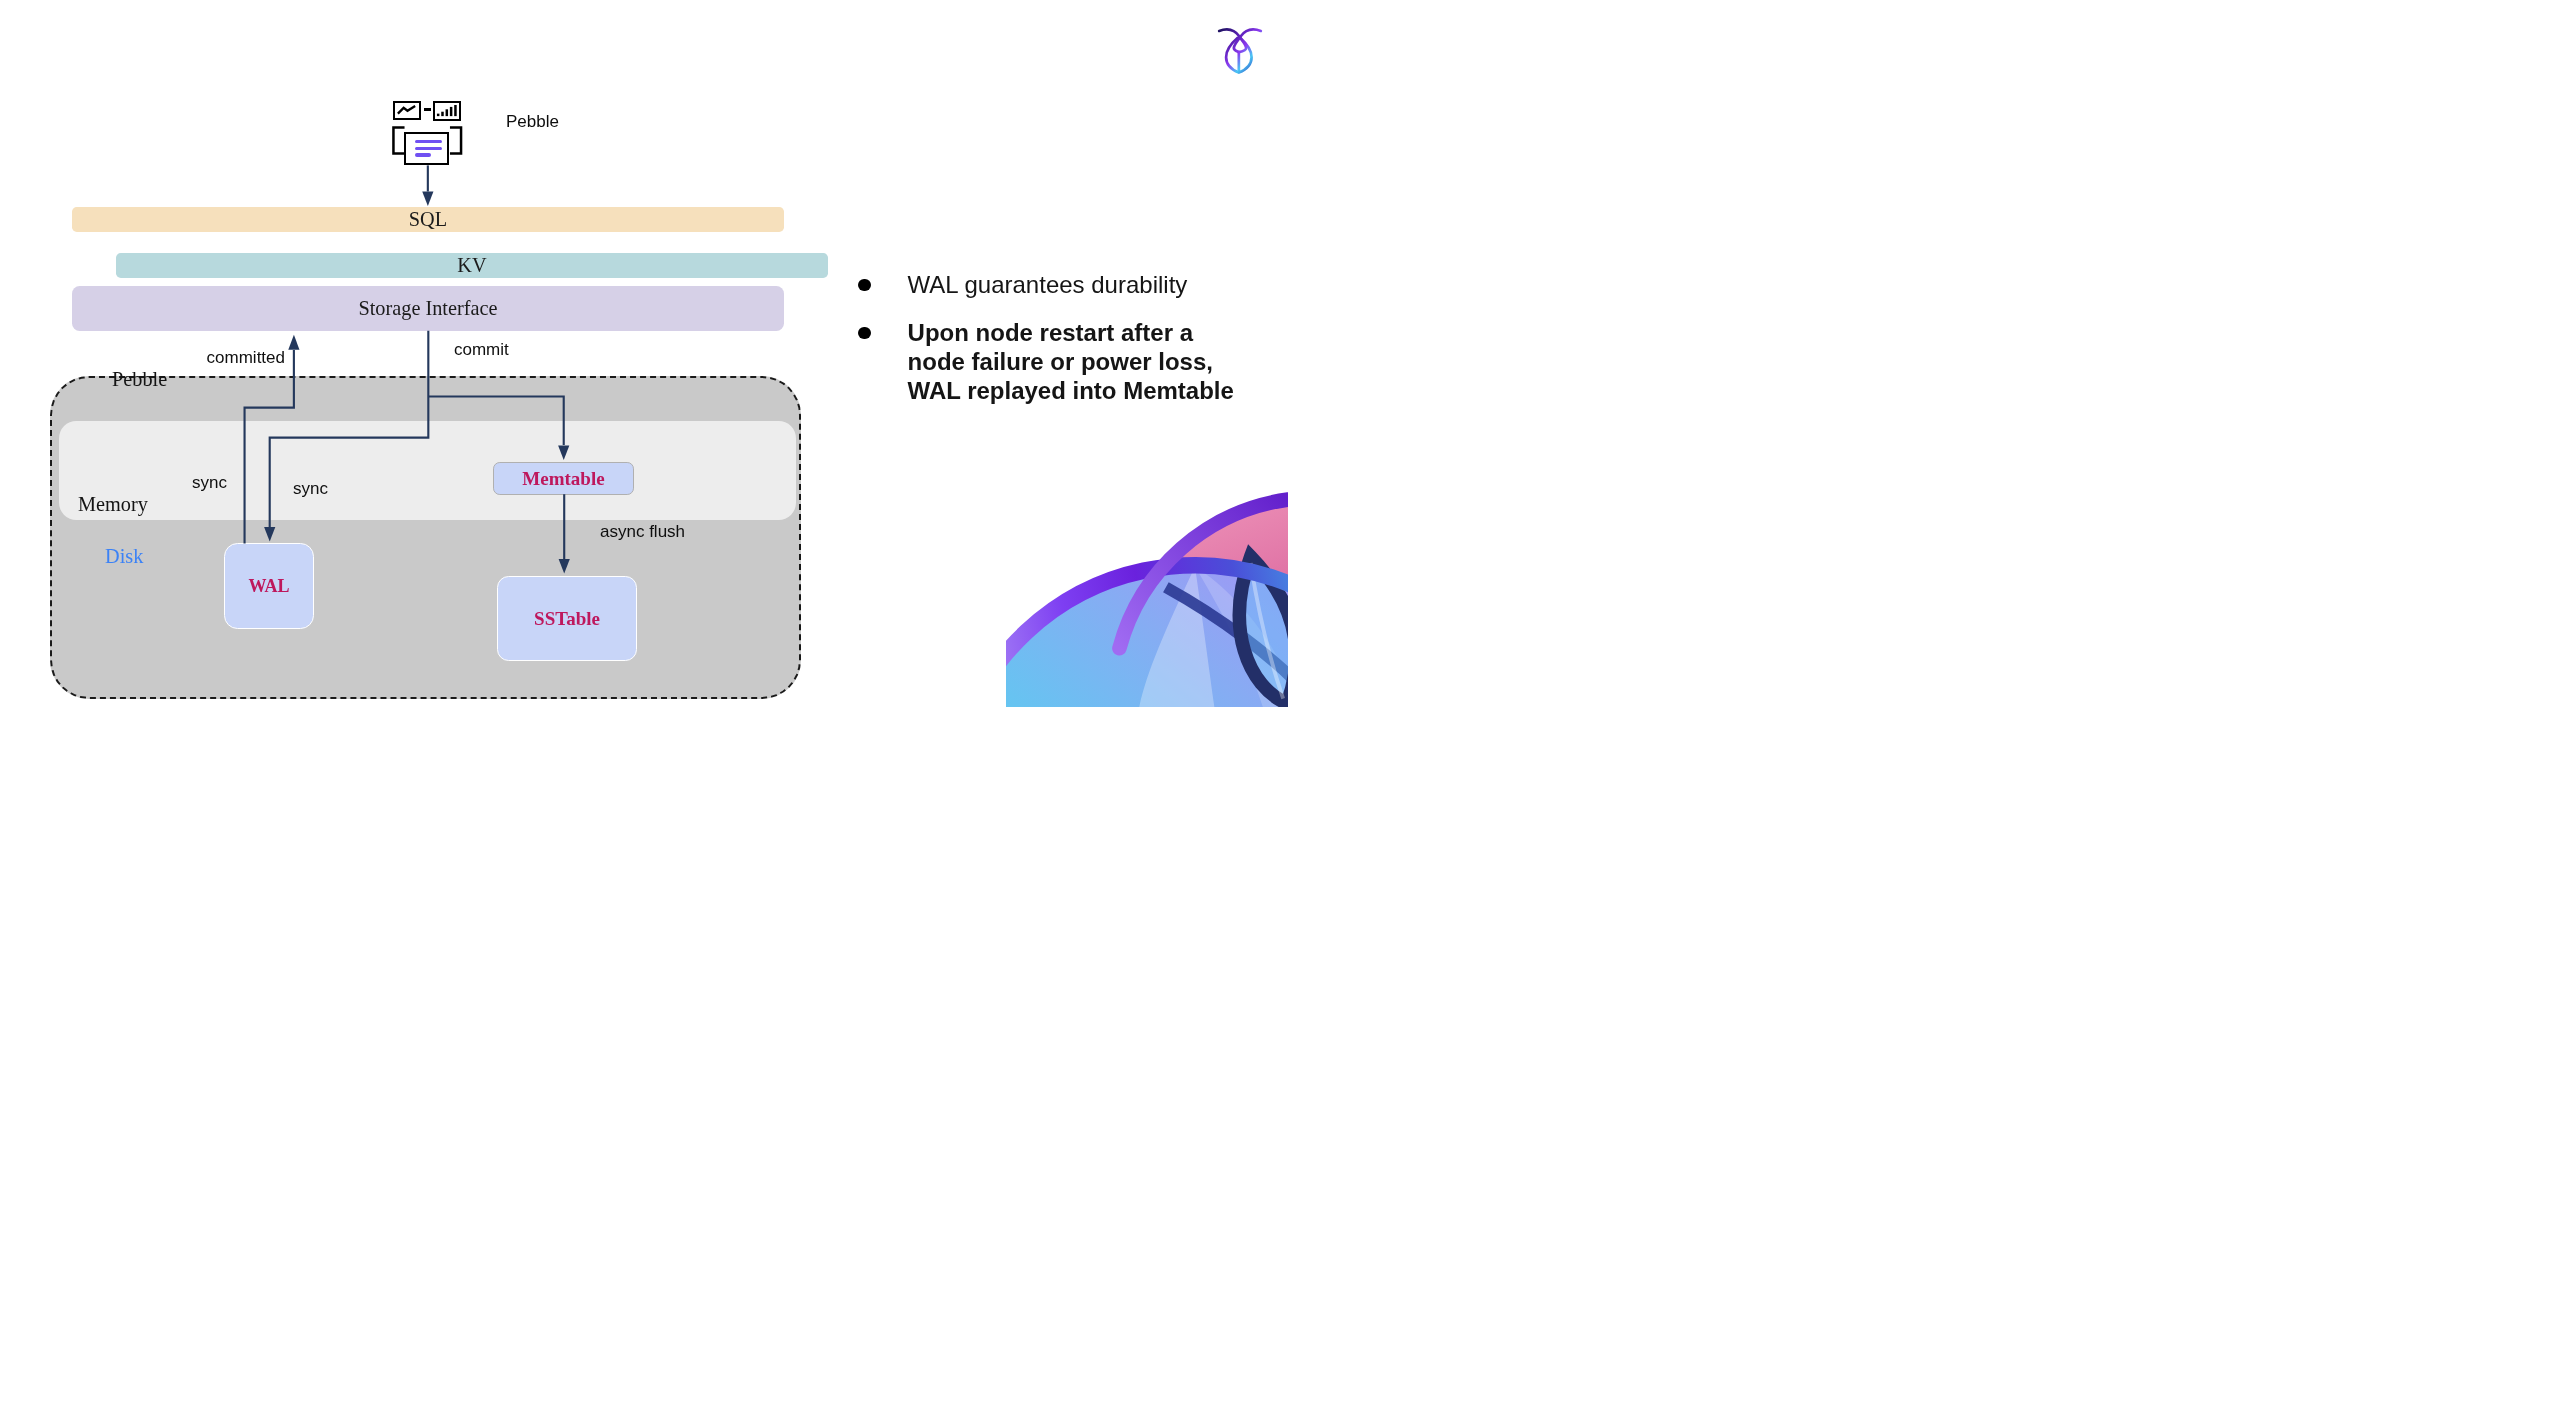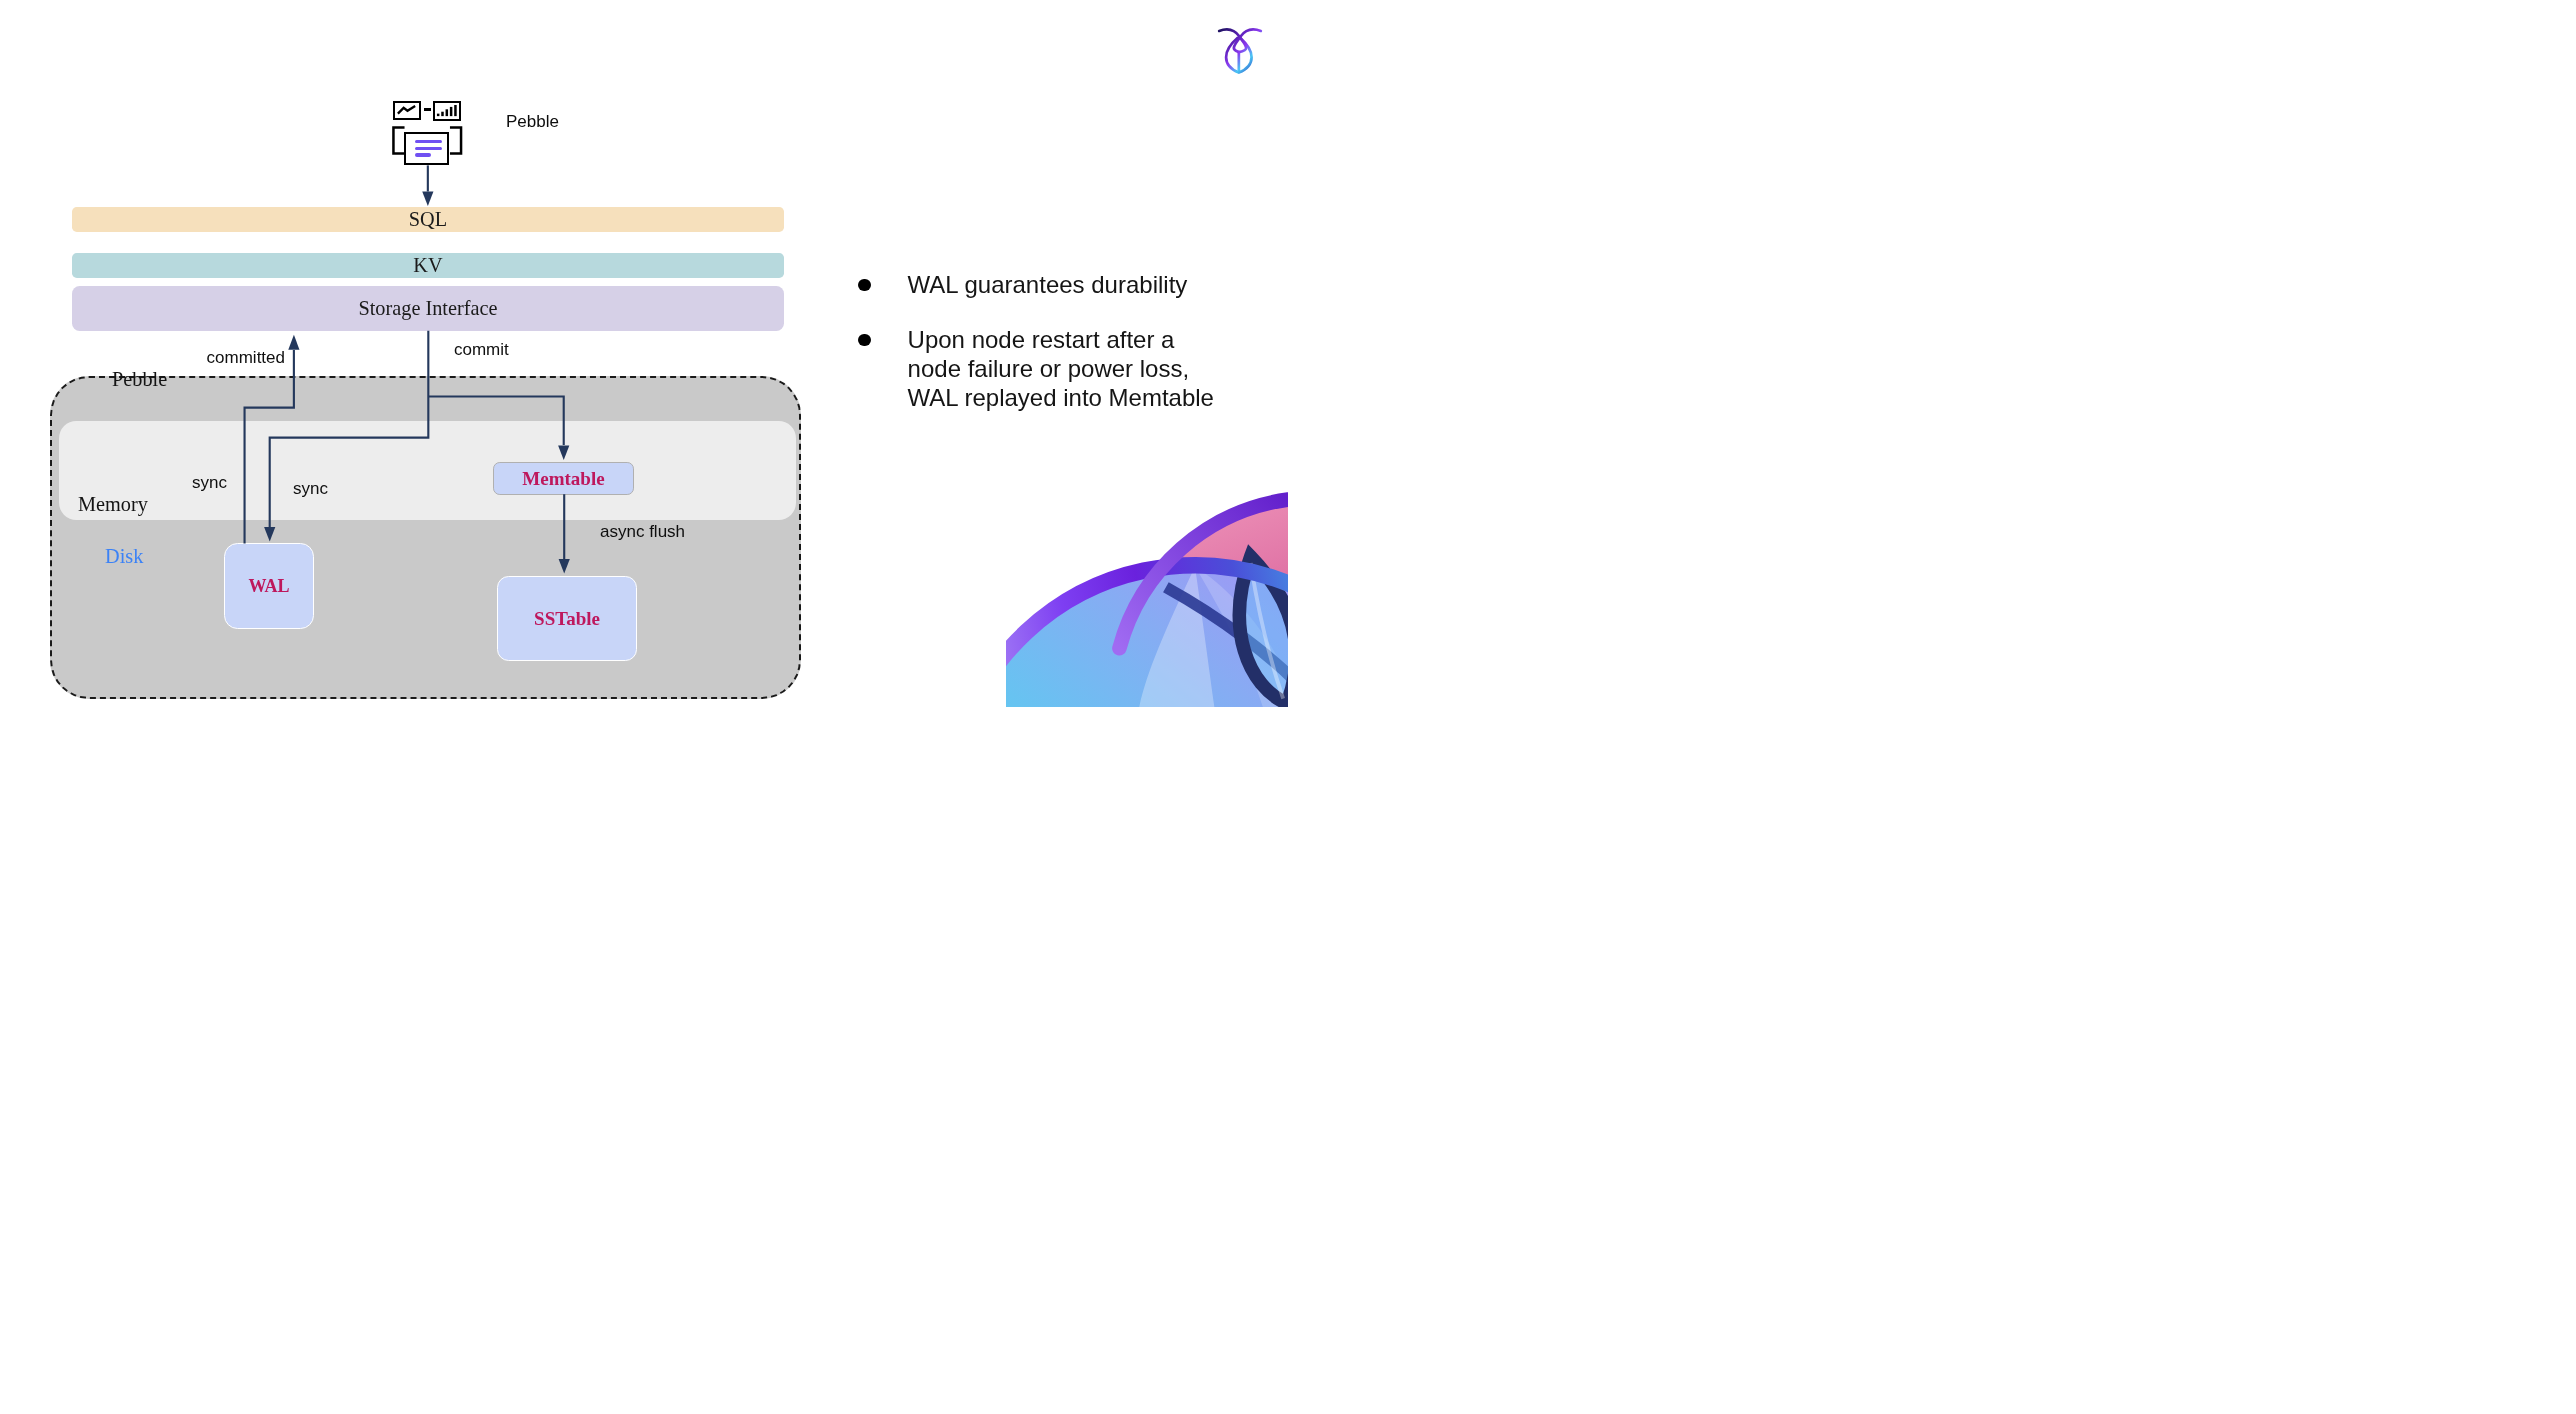--- a/index.html
+++ b/index.html
@@ -16,21 +16,21 @@
   .chart2{left:433px;top:101px;width:24px;height:15.5px;}
   .dash{left:424px;top:108px;width:6.8px;height:2.9px;background:#000;}
   .doc{left:404px;top:132px;width:41px;height:29px;border:2.4px solid #000;background:#fff;}
   .doc-line{position:absolute;background:#7050f2;border-radius:1.9px;height:3.4px;}
   .client-label{left:506px;top:112px;font-size:17px;color:#0d0d0d;}
 
   
   .layer{left:72px;width:712px;display:flex;align-items:center;justify-content:center;
          font-size:20.3px;color:#1b1b1b;}
   .layer-sql{top:207px;height:25px;background:#f6e0bc;border-radius:4.8px;}
-  .layer-kv{top:253px;height:25px;background:#b7d9dd;border-radius:4.8px;}
+  .layer-kv{top:253px;height:25px;background:#b7d9dd;border-radius:4.8px;margin-left:44px;}
   .layer-storage{top:286px;height:45px;background:#d6d0e7;border-radius:7.7px;}
 
   
   .pebble{left:50px;top:376px;width:751px;height:323px;background:#c9c9c9;
           border:2.4px dashed #1a1a1a;border-radius:39px;box-sizing:border-box;}
   .memory{left:59px;top:421px;width:737px;height:99px;background:#ededed;border-radius:17.4px;}
   .pebble-label{left:112px;top:368px;font-size:20.3px;color:#141414;}
   .memory-label{left:78px;top:493px;font-size:20.3px;color:#141414;}
   .disk-label{left:105px;top:545px;font-size:20.3px;color:#3b82f6;}
 
@@ -43,21 +43,21 @@
   .edge-label{font-size:17px;color:#0f0f0f;white-space:nowrap;}
   .lbl-committed{left:198px;top:348px;width:87px;text-align:right;}
   .lbl-commit{left:454px;top:340px;}
   .lbl-sync-left{left:192px;top:473px;}
   .lbl-sync-right{left:293px;top:479px;}
   .lbl-async{left:600px;top:522px;}
 
   
   .bullet-row{left:858px;display:flex;gap:37px;}
   .bullet-row.b1{top:270px;}
-  .bullet-row.b2{top:325px;}
+  .bullet-row.b2{top:318px;font-weight:bold;}
   .bullet-dot{width:12.6px;height:12.6px;border-radius:50%;background:#000;margin-top:8.7px;flex:none;}
   .bullet-text{font-size:24px;line-height:29px;color:#151515;}
 
   .edges-svg{left:0;top:0;pointer-events:none;}
   .logo-svg{left:1213px;top:19.4px;}
   .deco-svg{right:0;bottom:0;}
 </style>
 </head>
 <body>
 

